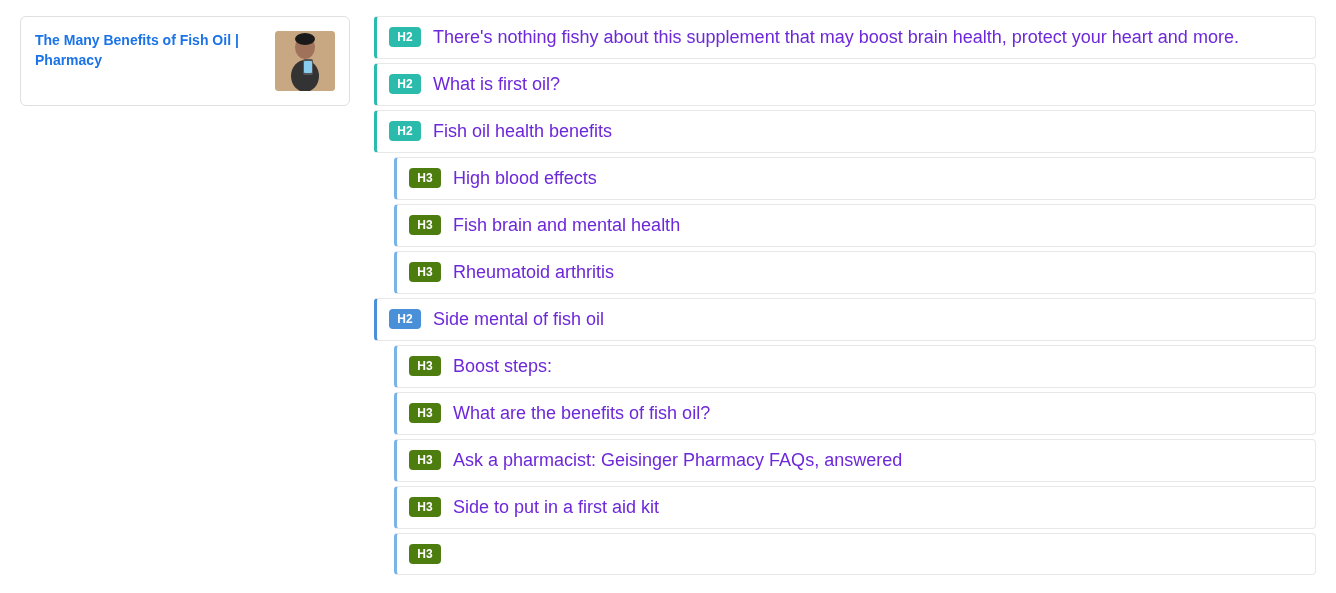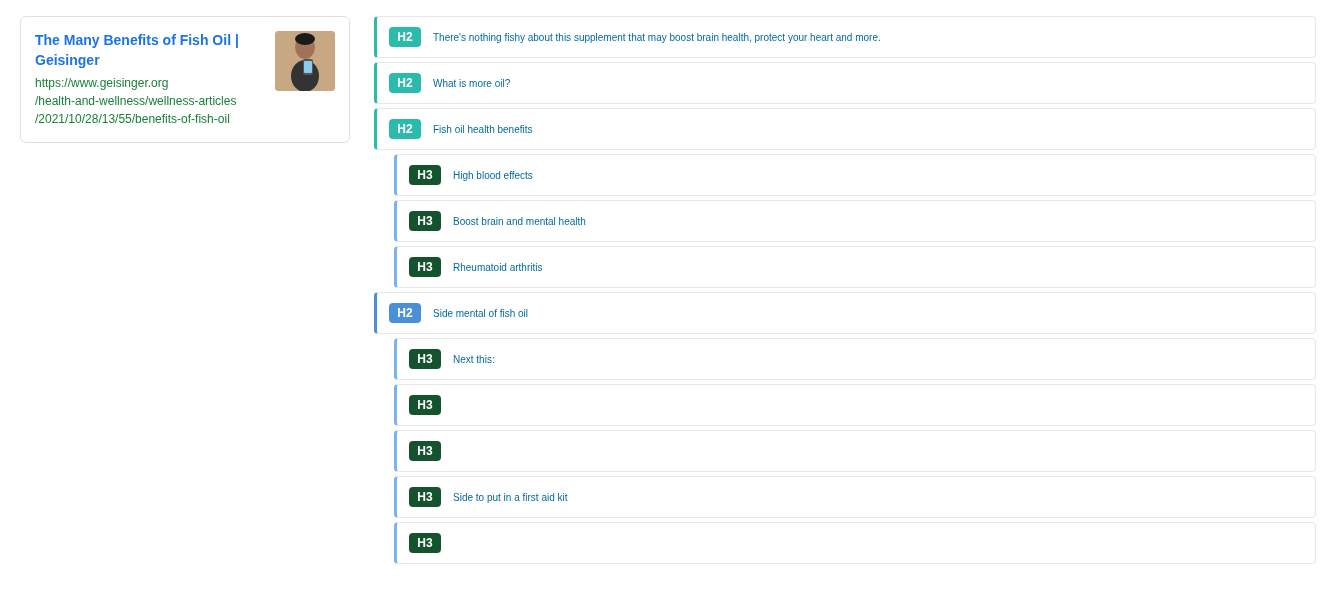--- a/index.html
+++ b/index.html
@@ -60,21 +60,21 @@
     
     .main {
       flex: 1;
       display: flex;
       flex-direction: column;
       gap: 0;
     }
 
     .heading-row {
       display: flex;
-      align-items: center;
+      align-items: flex-start;
       gap: 12px;
       padding: 10px 12px;
       border: 1px solid #e8e8e8;
       border-radius: 4px;
       margin-bottom: 4px;
       background: #fff;
       position: relative;
     }
 
     .heading-row.indent-1 {
@@ -94,43 +94,38 @@
       border-radius: 4px;
       font-size: 12px;
       font-weight: bold;
       color: #fff;
       padding: 3px 7px;
       min-width: 32px;
       flex-shrink: 0;
     }
     .badge-h2-teal { background: #2bbbad; }
     .badge-h2-blue { background: #4a90d9; }
-    .badge-h3 { background: #14532d; }
+    .badge-h3 { background: #4d7c0f; }
 
     .row-text {
-      font-size: 10px;
-      color: #0369a1;
+      font-size: 18px;
+      color: #6d28d9;
     }
   </style>
 </head>
 <body>
 
 <div class="layout">
 
   <div class="sidebar">
     <div class="sidebar-text">
       <a class="sidebar-title">
         <span>The Many Benefits of Fish Oil |</span><br>
-        <span>Geisinger</span>
+        <span>Pharmacy</span>
       </a>
-      <div class="sidebar-url">
-        <span>https://www.geisinger.org</span><br>
-        <span>/health-and-wellness/wellness-articles</span><br>
-        <span>/2021/10/28/13/55/benefits-of-fish-oil</span>
-      </div>
     </div>
     <div class="sidebar-image">
 
       <svg viewBox="0 0 60 60" xmlns="http://www.w3.org/2000/svg">
         <rect width="60" height="60" fill="#c8a882"></rect>
 
         <ellipse cx="30" cy="16" rx="10" ry="12" fill="#a0725a"></ellipse>
 
         <ellipse cx="30" cy="45" rx="14" ry="16" fill="#333"></ellipse>
 
@@ -142,51 +137,53 @@
     </div>
   </div>
 
   <div class="main" id="main-rows">
   <div class="heading-row h2-teal">
         <span class="badge badge-h2-teal">H2</span>
         <span class="row-text">There's nothing fishy about this supplement that may boost brain health, protect your heart and more.</span>
       </div>
       <div class="heading-row h2-teal">
         <span class="badge badge-h2-teal">H2</span>
-        <span class="row-text">What is more oil?</span>
+        <span class="row-text">What is first oil?</span>
       </div>
       <div class="heading-row h2-teal">
         <span class="badge badge-h2-teal">H2</span>
         <span class="row-text">Fish oil health benefits</span>
       </div>
       <div class="heading-row h3 indent-1">
         <span class="badge badge-h3">H3</span>
         <span class="row-text">High blood effects</span>
       </div>
       <div class="heading-row h3 indent-1">
         <span class="badge badge-h3">H3</span>
-        <span class="row-text">Boost brain and mental health</span>
+        <span class="row-text">Fish brain and mental health</span>
       </div>
       <div class="heading-row h3 indent-1">
         <span class="badge badge-h3">H3</span>
         <span class="row-text">Rheumatoid arthritis</span>
       </div>
       <div class="heading-row h2-blue">
         <span class="badge badge-h2-blue">H2</span>
         <span class="row-text">Side mental of fish oil</span>
       </div>
       <div class="heading-row h3 indent-1">
         <span class="badge badge-h3">H3</span>
-        <span class="row-text">Next this:</span>
+        <span class="row-text">Boost steps:</span>
       </div>
       <div class="heading-row h3 indent-1">
         <span class="badge badge-h3">H3</span>
+        <span class="row-text">What are the benefits of fish oil?</span>
       </div>
       <div class="heading-row h3 indent-1">
         <span class="badge badge-h3">H3</span>
+        <span class="row-text">Ask a pharmacist: Geisinger Pharmacy FAQs, answered</span>
       </div>
       <div class="heading-row h3 indent-1">
         <span class="badge badge-h3">H3</span>
         <span class="row-text">Side to put in a first aid kit</span>
       </div>
       <div class="heading-row h3 indent-1">
         <span class="badge badge-h3">H3</span>
       </div>
     </div>
 </div>

